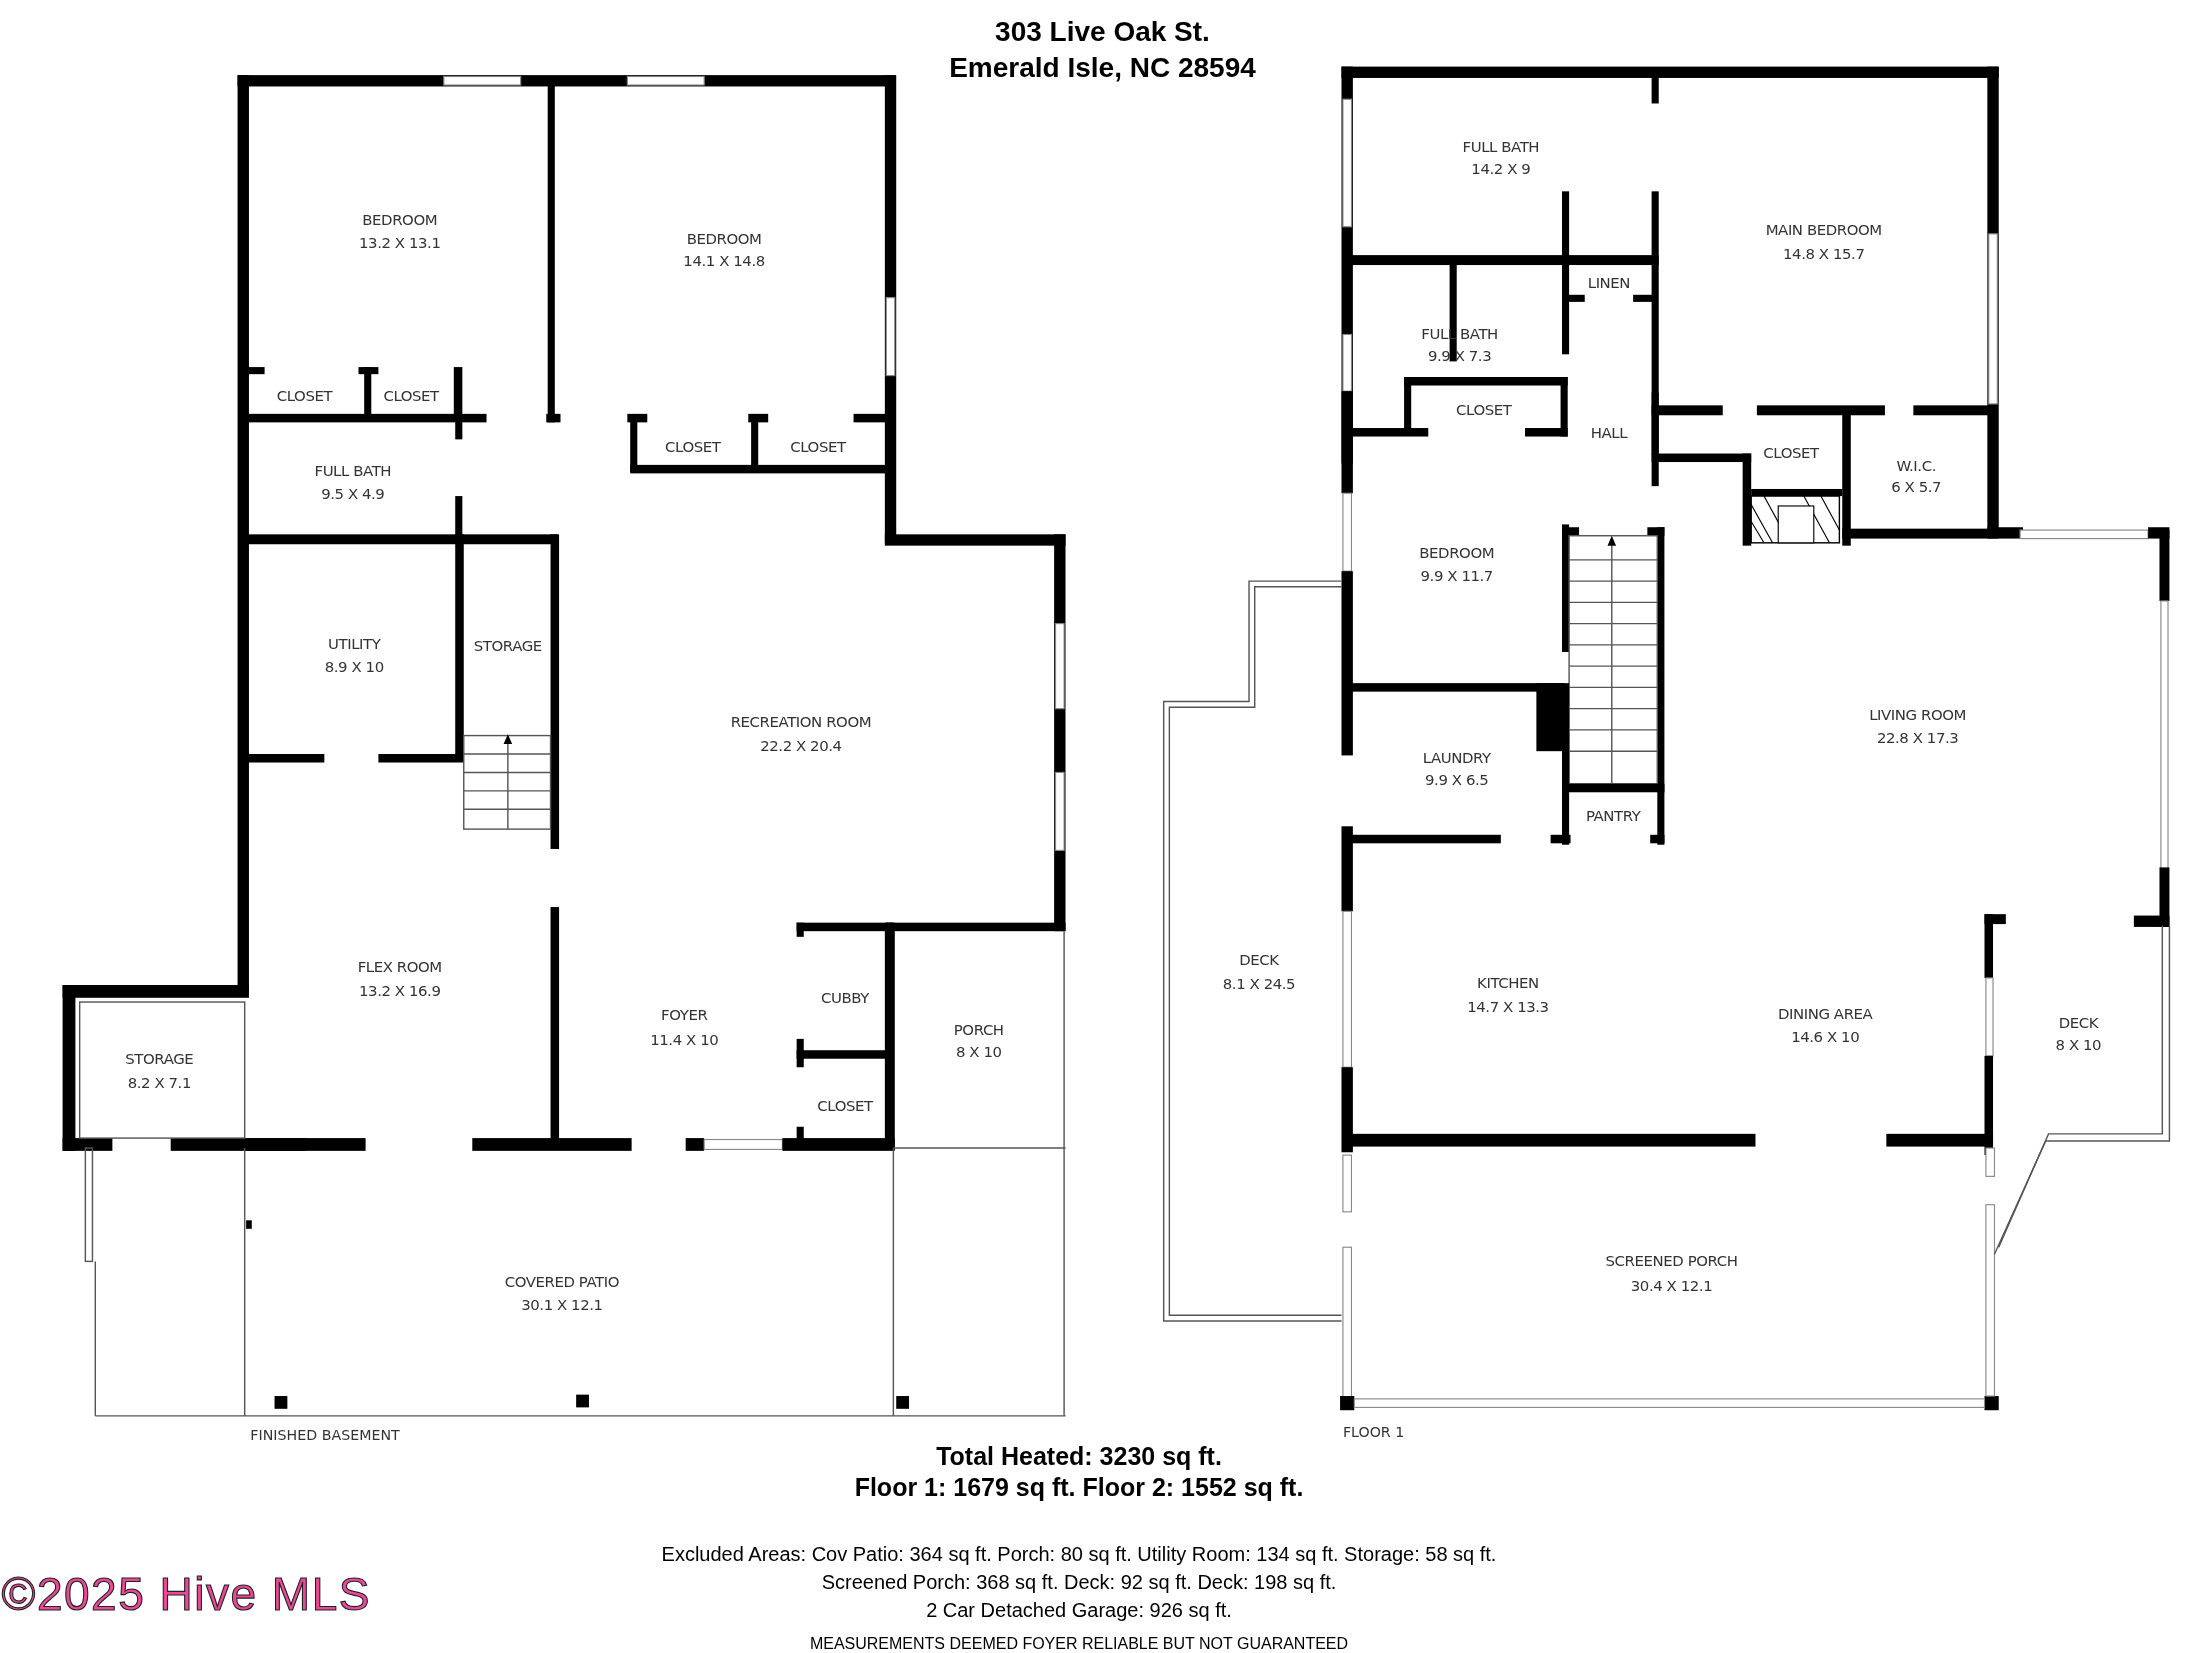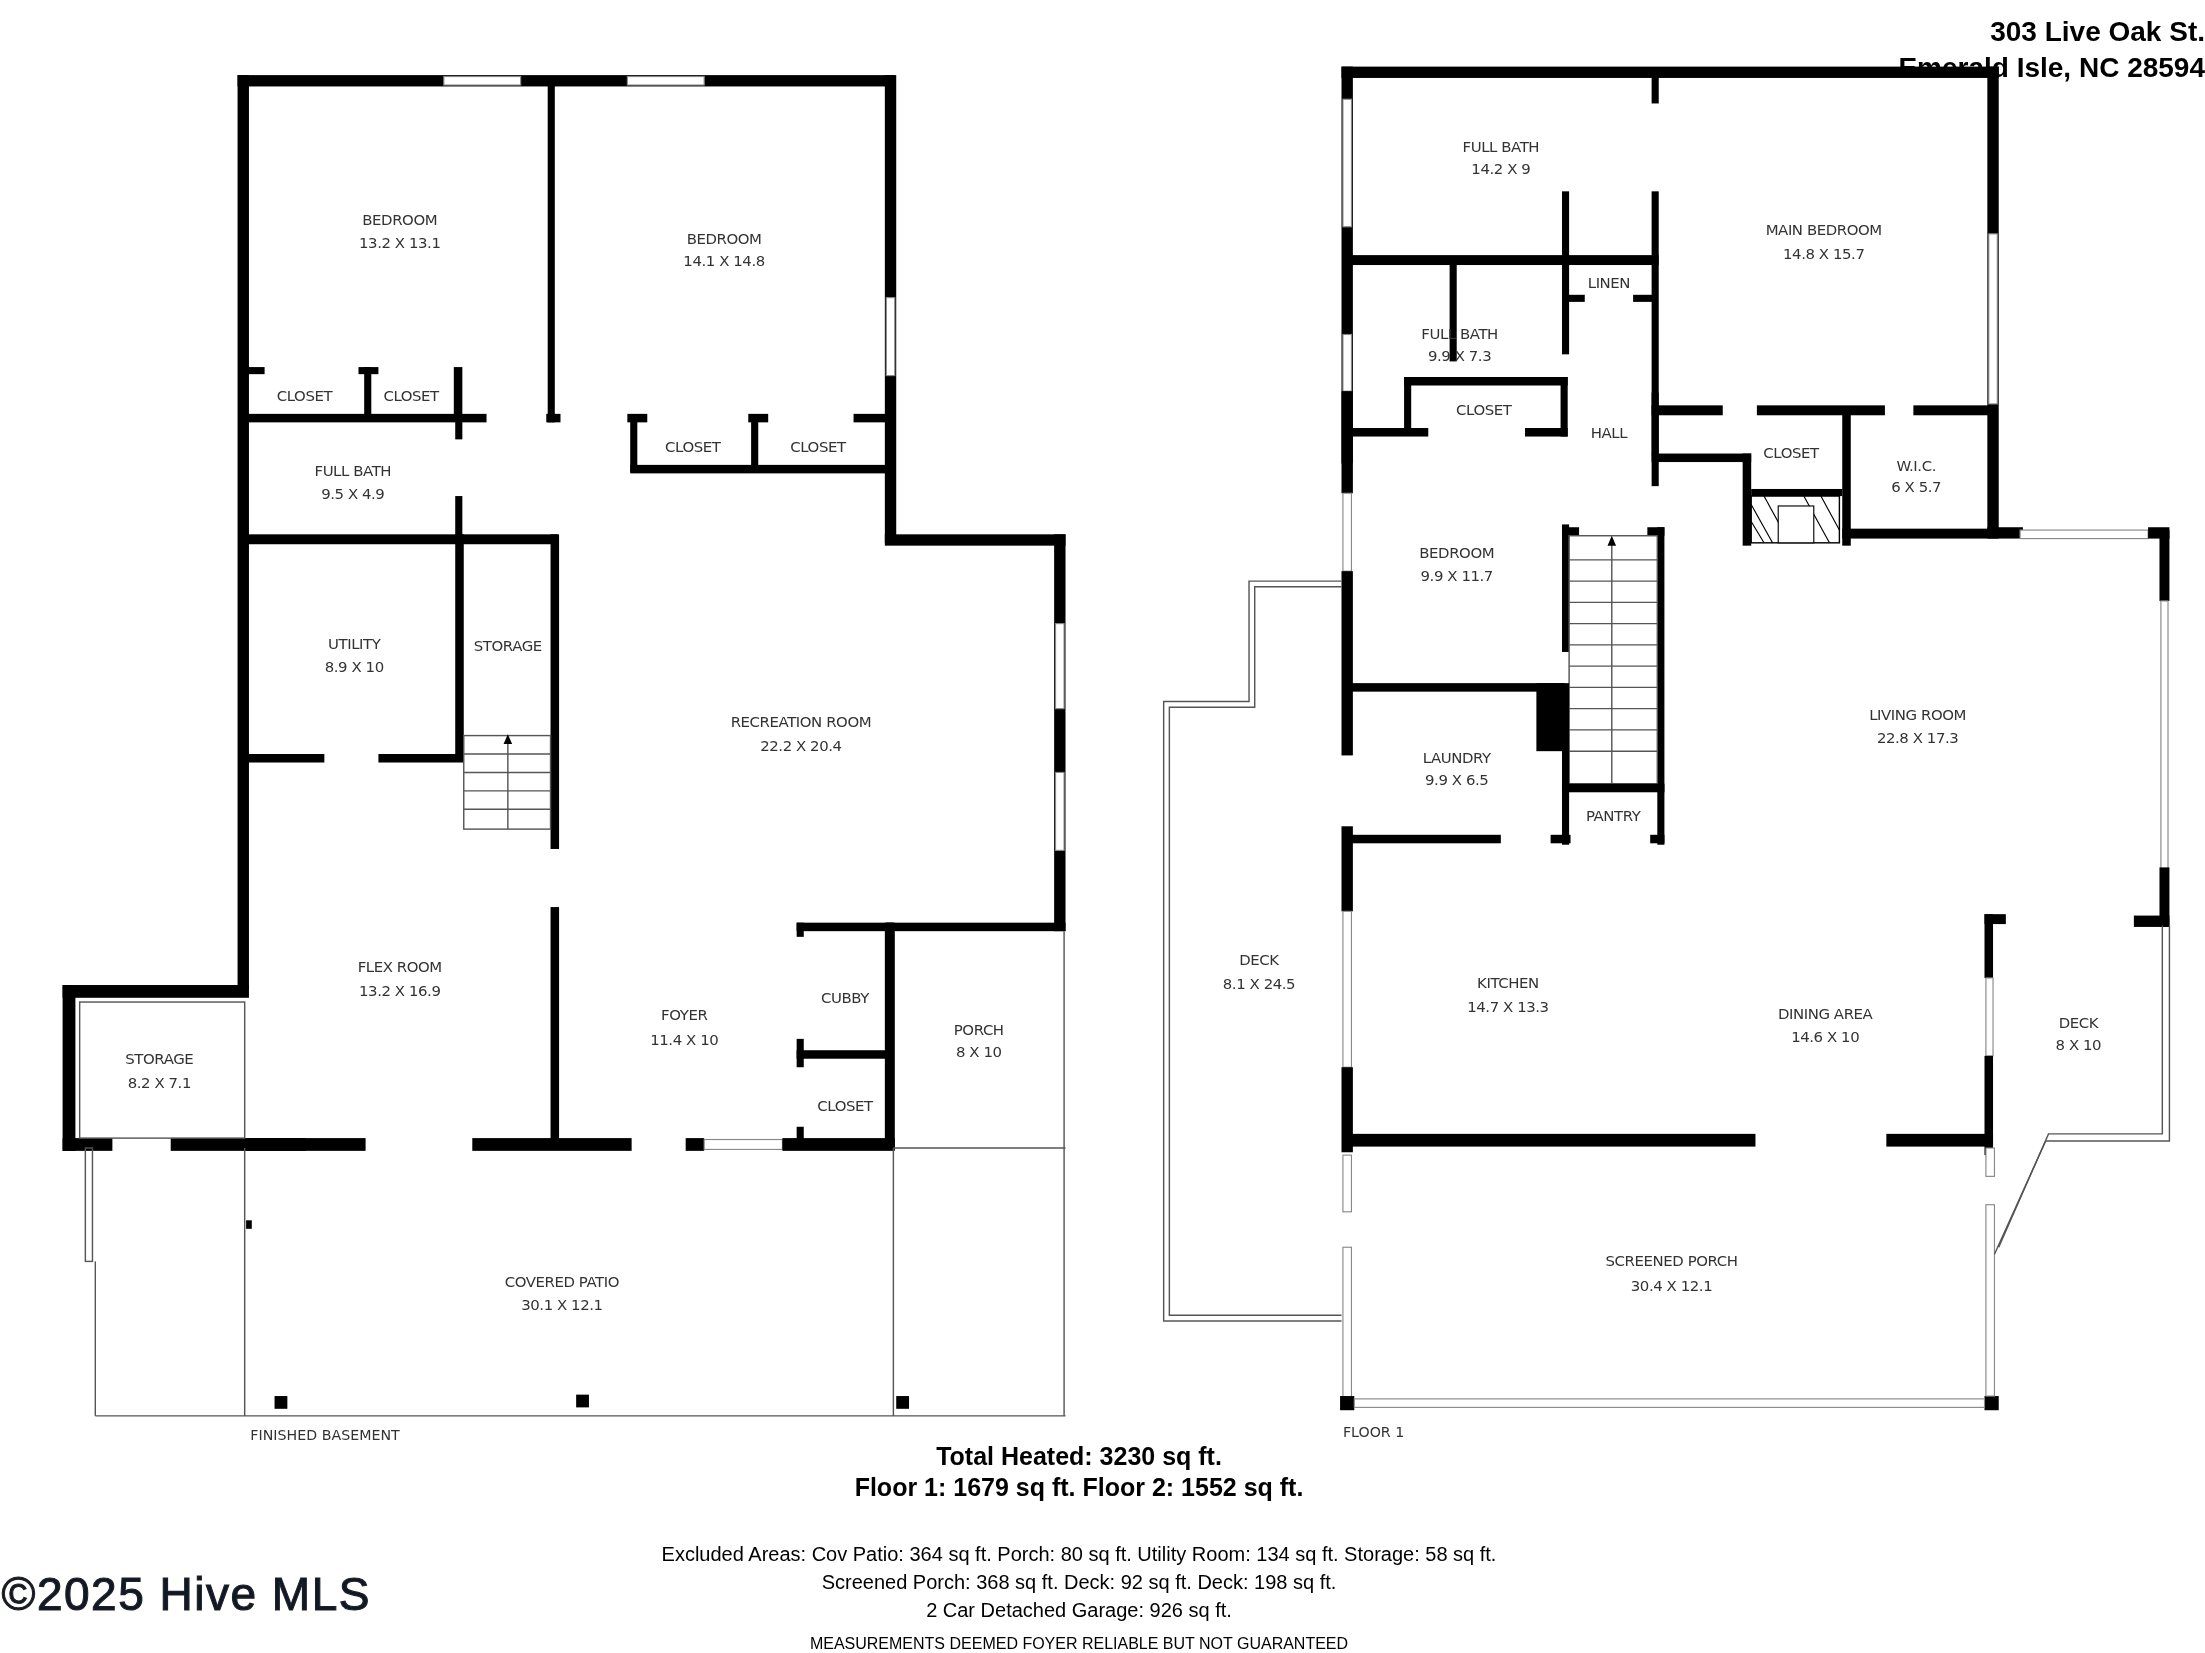--- a/index.html
+++ b/index.html
@@ -3,26 +3,26 @@
 <meta charset="utf-8">
 <style>
   html, body { margin:0; padding:0; background:#ffffff; }
   body { width:2205px; height:1654px; position:relative; overflow:hidden; font-family:"Liberation Sans", sans-serif; }
   #plan { position:absolute; left:0; top:0; width:2205px; height:1654px; }
   .wall { fill:#000; }
   .thin { fill:none; stroke:#555; stroke-width:1; }
   .win  { fill:#fff; stroke:#888; stroke-width:0.8; }
   .room-name, .room-dim { font-family:"DejaVu Sans", sans-serif; font-size:10.5px; fill:#333; text-anchor:middle; letter-spacing:-0.3px; }
   .floor-label { font-family:"DejaVu Sans", sans-serif; font-size:10px; fill:#333; }
-  .title { position:absolute; left:0; width:2205px; text-align:right; font-weight:bold; color:#000; font-size:28px; line-height:34px; }
+  .title { position:absolute; left:0; width:2205px; text-align:center; font-weight:bold; color:#000; font-size:28px; line-height:34px; }
   .info { position:absolute; left:0; width:2158px; text-align:center; color:#000; }
   .totals { font-weight:bold; font-size:25px; line-height:29px; }
   .excluded { font-size:20px; line-height:28px; }
   .disclaimer { font-size:16px; }
-  .watermark { position:absolute; left:1.5px; top:1567px; font-size:46px; font-weight:100; color:#0f172a; -webkit-text-stroke:1.1px #222; letter-spacing:1.5px; }
+  .watermark { position:absolute; left:1.5px; top:1567px; font-size:46px; font-weight:100; color:#ec4899; -webkit-text-stroke:1.1px #222; letter-spacing:1.5px; }
 </style>
 </head>
 <body>
 
 <div class="title" style="top:14.7px">303 Live Oak St.</div>
 <div class="title" style="top:51px">Emerald Isle, NC 28594</div>
 
 <svg id="plan" viewBox="0 0 1550 1167" preserveAspectRatio="none">
 
   <g>

